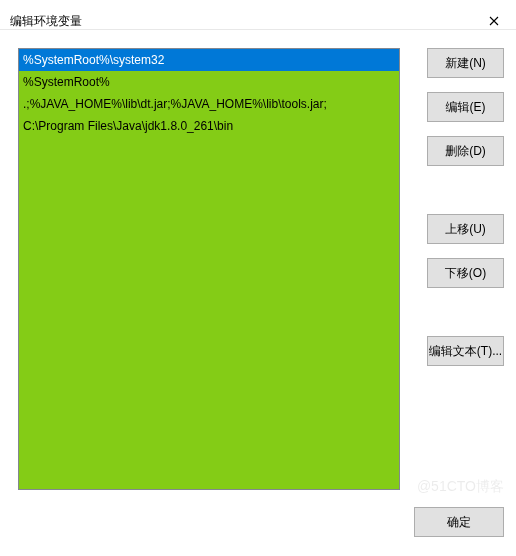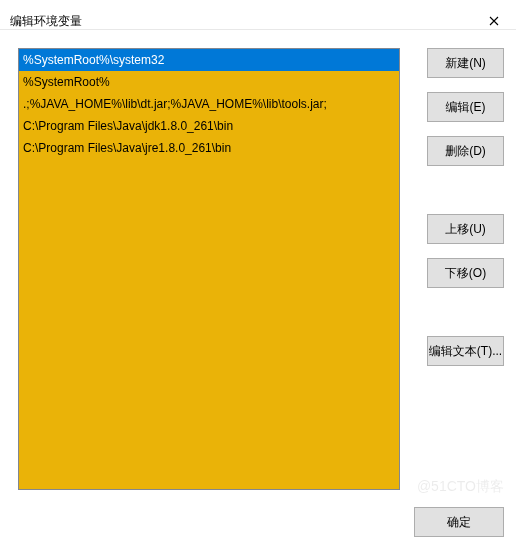--- a/index.html
+++ b/index.html
@@ -41,21 +41,21 @@
     .titlebar .close svg { width: 10px; height: 10px; }
     .body {
       flex: 1;
       display: flex;
       padding: 18px 12px 10px 18px;
       gap: 14px;
     }
     .listbox {
       flex: 1;
       border: 1px solid #828790;
-      background: #eab308;
+      background: #84cc16;
       overflow: auto;
     }
     .listbox .row {
       padding: 3px 4px;
       font-size: 12px;
       color: #000;
       white-space: nowrap;
       overflow: hidden;
       text-overflow: clip;
       line-height: 16px;
@@ -113,21 +113,20 @@
     </div>
   </div>
 
   <div class="body">
 
     <div class="listbox">
       <div class="row selected">%SystemRoot%\system32</div>
       <div class="row">%SystemRoot%</div>
       <div class="row">.;%JAVA_HOME%\lib\dt.jar;%JAVA_HOME%\lib\tools.jar;</div>
       <div class="row">C:\Program Files\Java\jdk1.8.0_261\bin</div>
-      <div class="row">C:\Program Files\Java\jre1.8.0_261\bin</div>
     </div>
 
     <div class="sidebar">
       <button class="btn">新建(N)</button>
       <button class="btn">编辑(E)</button>
       <button class="btn">删除(D)</button>
       <div class="spacer-lg"></div>
       <button class="btn">上移(U)</button>
       <button class="btn">下移(O)</button>
       <div class="spacer-lg"></div>

